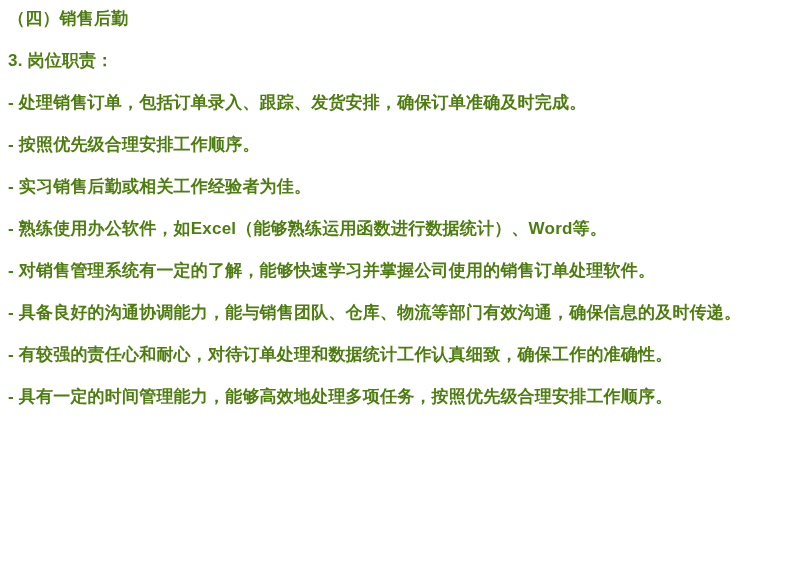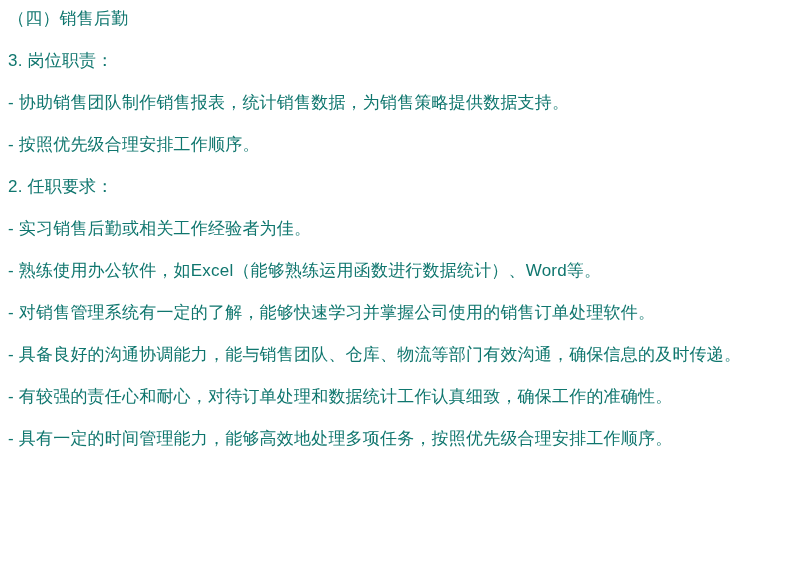--- a/index.html
+++ b/index.html
@@ -12,50 +12,50 @@
       width: 797px;
       height: 578px;
       overflow: hidden;
       font-family: "Liberation Sans", "DejaVu Sans", sans-serif;
     }
     .doc {
       width: 797px;
       height: 578px;
       padding: 8px 6px 0 8px;
       background: #ffffff;
-      color: #0f766e;
+      color: #4d7c0f;
       font-size: 17px;
+      font-weight: bold;
     }
     .doc p {
       margin: 0 0 20px 0;
       line-height: 22px;
       white-space: nowrap;
       letter-spacing: 0.2px;
     }
     .doc p.heading {
       
     }
   </style>
 </head>
 <body>
 
 <div class="doc">
 
   <p class="heading">（四）销售后勤</p>
 
   <p>3. 岗位职责：</p>
 
+  <p>- 处理销售订单，包括订单录入、跟踪、发货安排，确保订单准确及时完成。</p>
 
-  <p>- 协助销售团队制作销售报表，统计销售数据，为销售策略提供数据支持。</p>
 
 
 
   <p>- 按照优先级合理安排工作顺序。</p>
 
-  <p>2. 任职要求：</p>
 
   <p>- 实习销售后勤或相关工作经验者为佳。</p>
 
   <p>- 熟练使用办公软件，如Excel（能够熟练运用函数进行数据统计）、Word等。</p>
 
   <p>- 对销售管理系统有一定的了解，能够快速学习并掌握公司使用的销售订单处理软件。</p>
 
   <p>- 具备良好的沟通协调能力，能与销售团队、仓库、物流等部门有效沟通，确保信息的及时传递。</p>
 
   <p>- 有较强的责任心和耐心，对待订单处理和数据统计工作认真细致，确保工作的准确性。</p>

